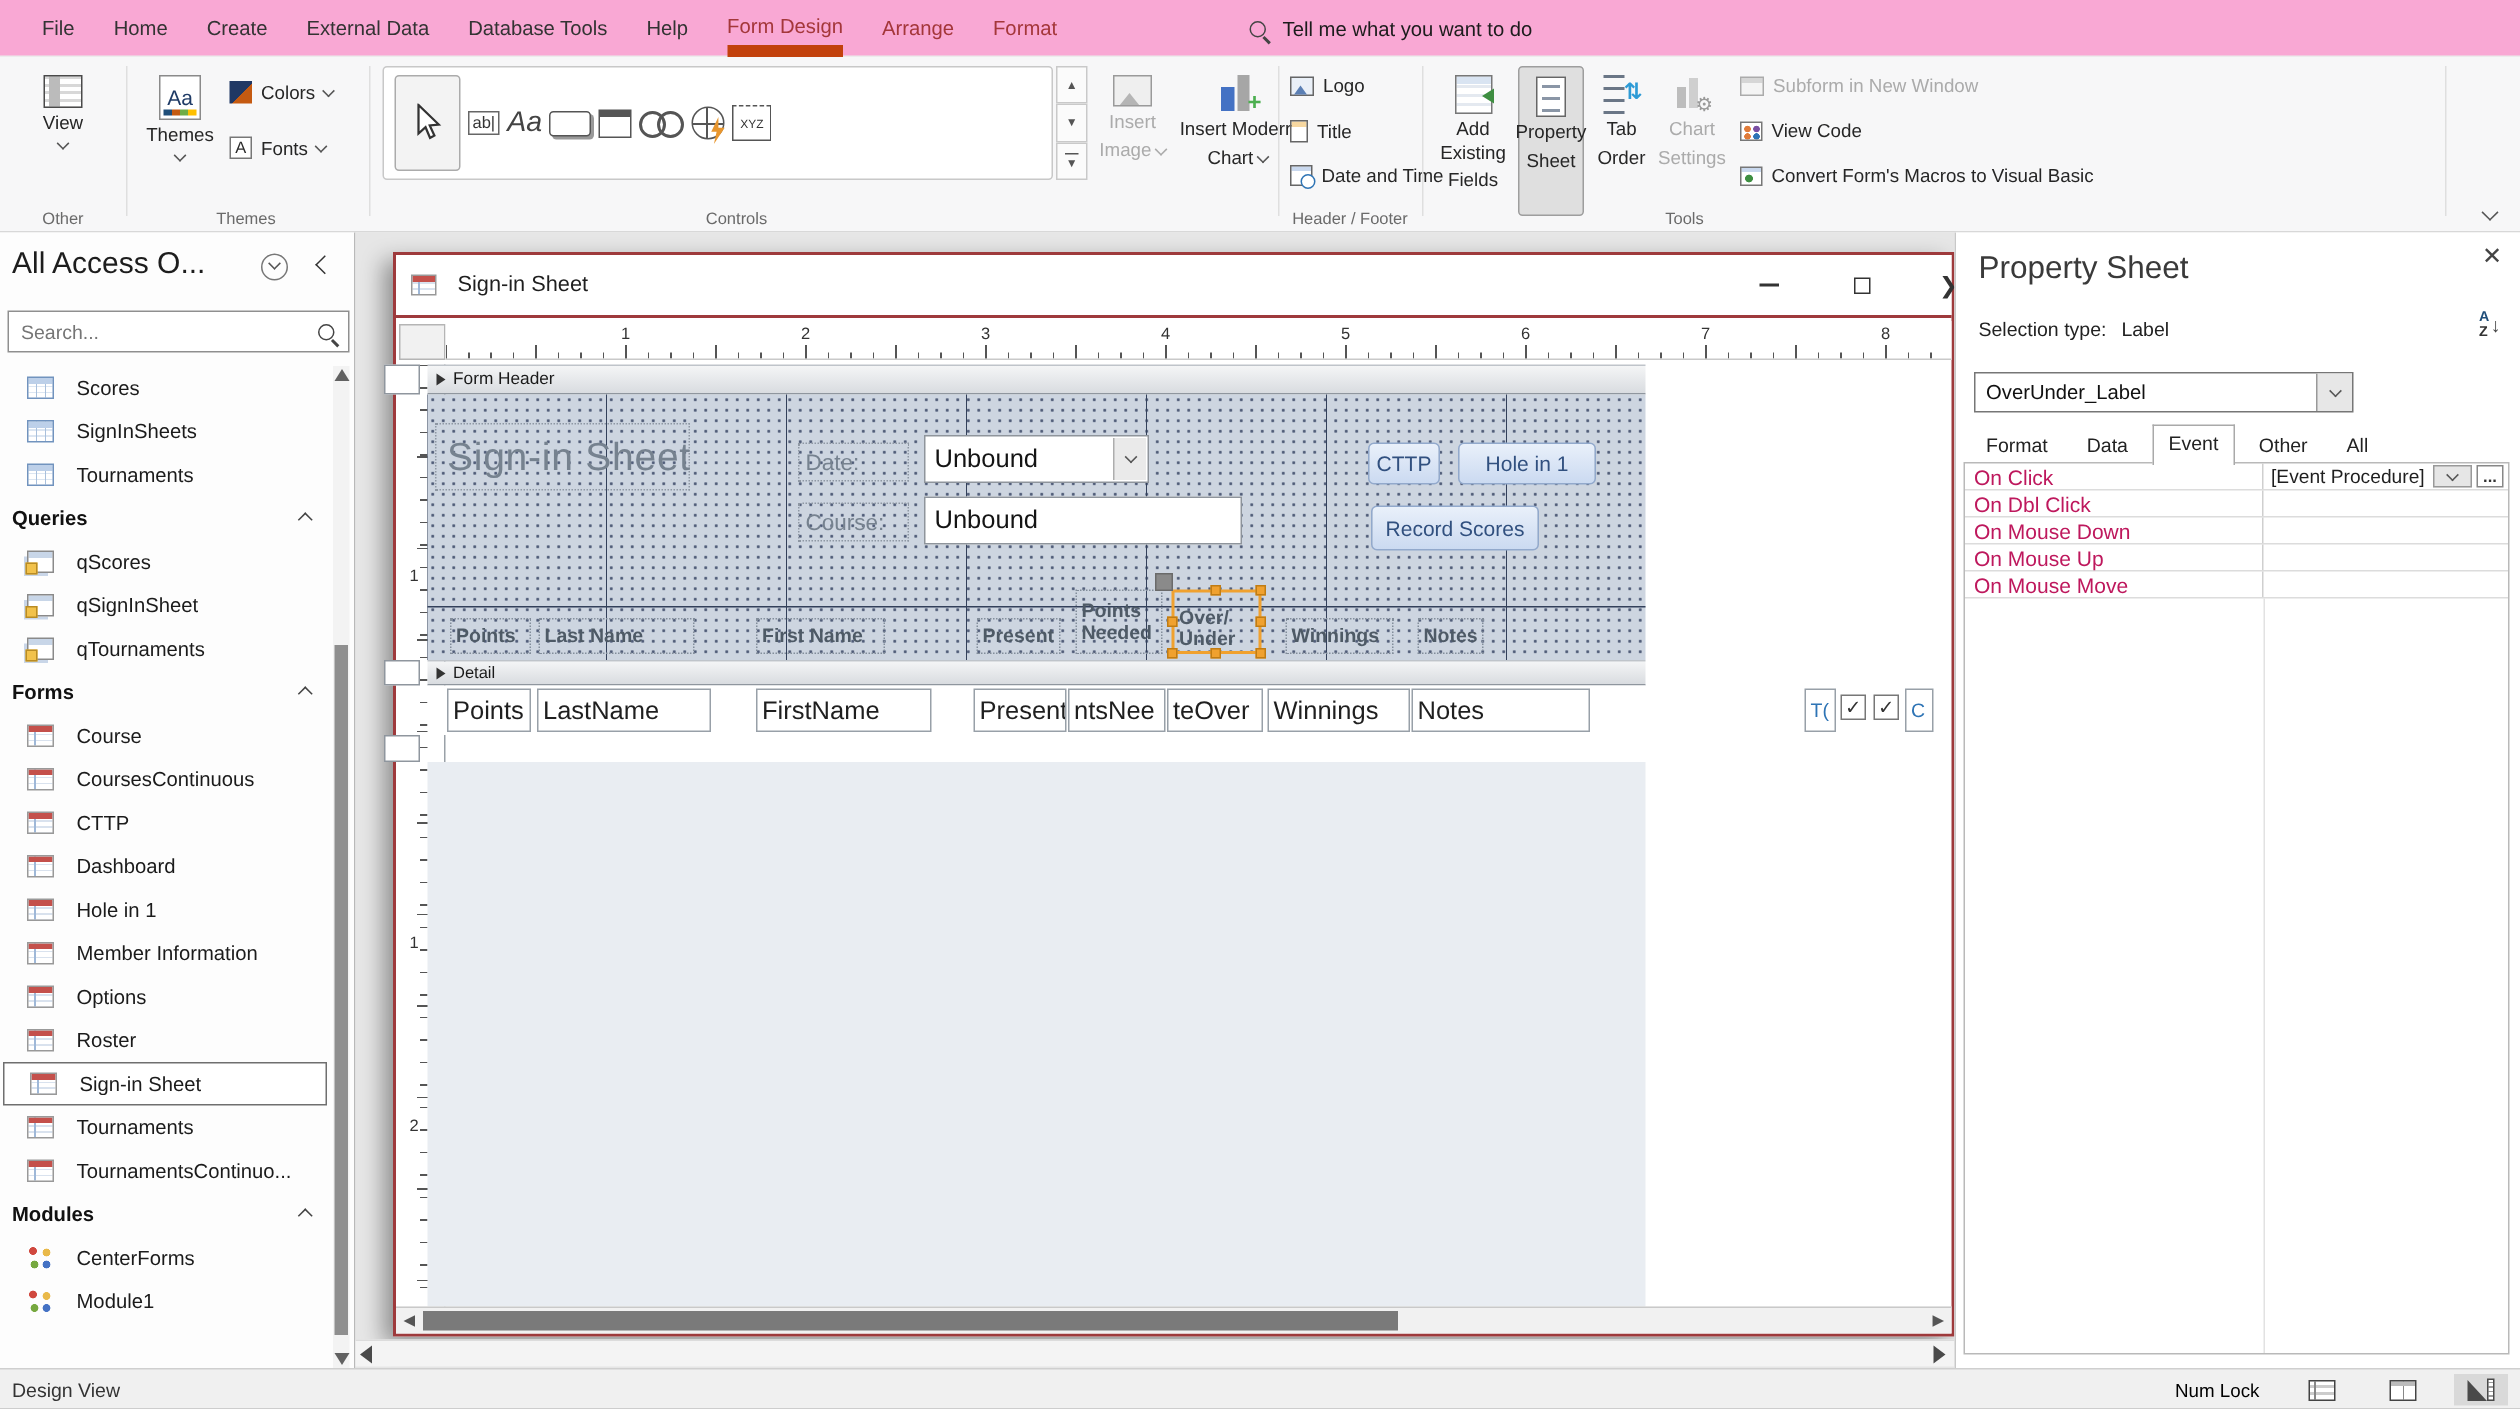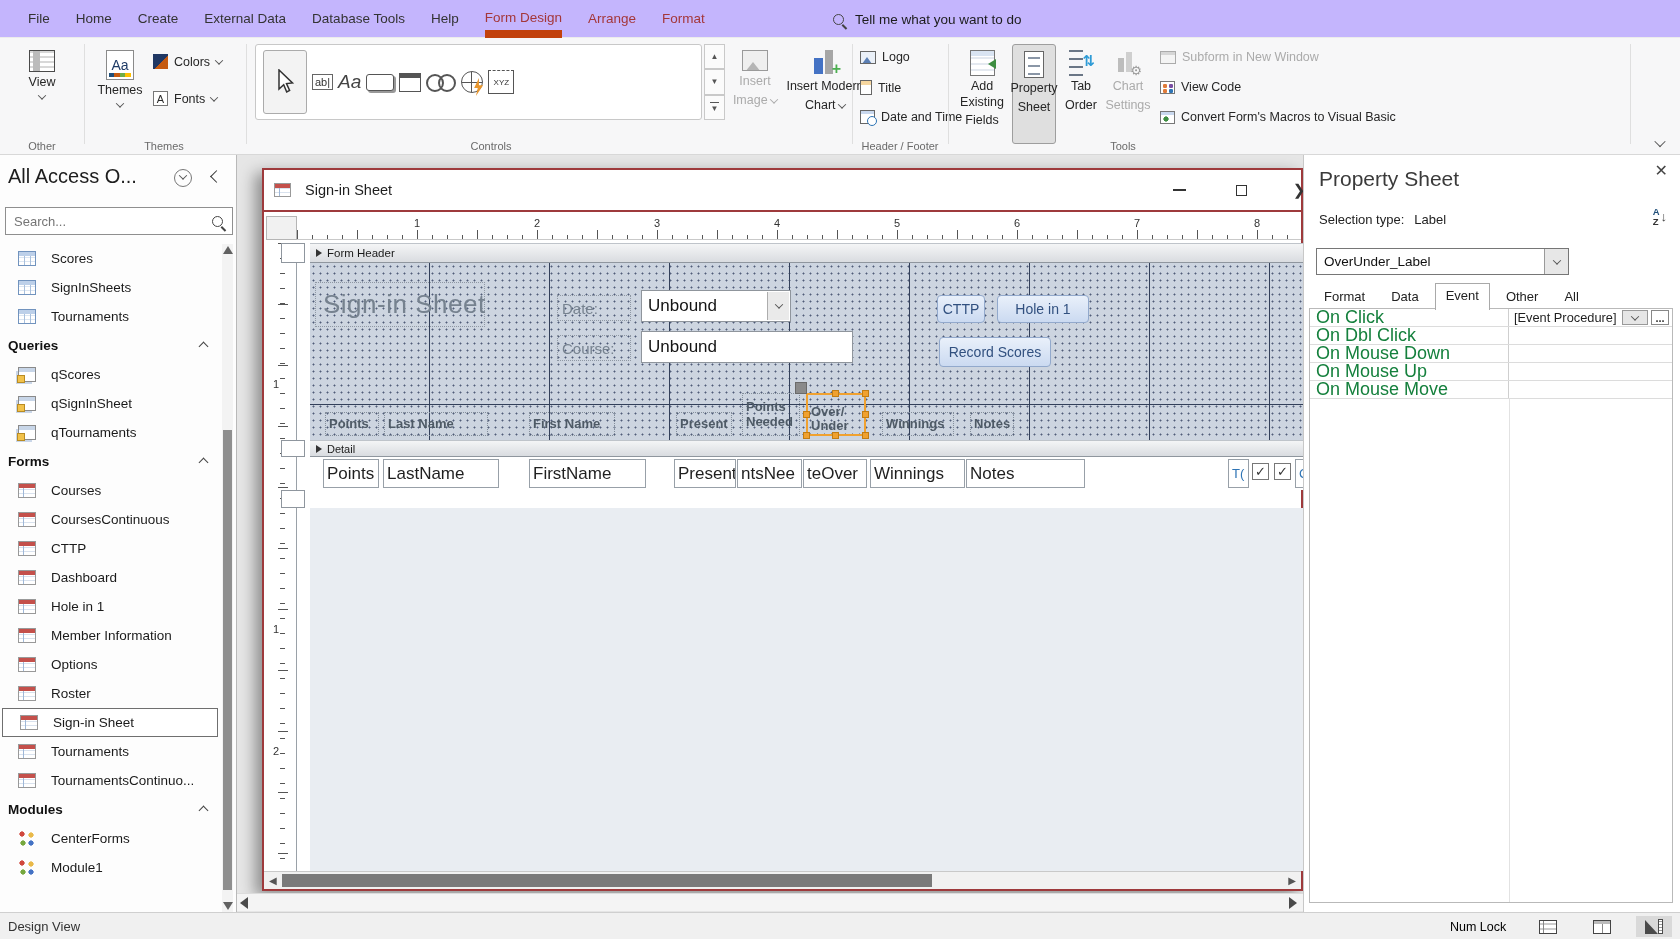--- a/index.html
+++ b/index.html
@@ -1,21 +1,21 @@
 <!DOCTYPE html>
 <html><head>
 <meta charset="utf-8">
 <style>
   *{box-sizing:border-box;margin:0;padding:0}
   body{background:#888}
   #app{position:relative;width:1680px;height:939px;background:#fff;overflow:hidden;
        font-family:"Liberation Sans","DejaVu Sans",sans-serif;color:#222}
   .cv{display:inline-block;width:6px;height:6px;border-right:1.4px solid #555;border-bottom:1.4px solid #555;transform:rotate(45deg) translate(-1px,-1px)}
   
-  #menubar{position:absolute;left:0;top:0;width:1680px;height:38px;background:#c4b5fd;display:flex;align-items:center;gap:26px;padding-left:28px;border-bottom:1px solid #ececec}
+  #menubar{position:absolute;left:0;top:0;width:1680px;height:38px;background:#f9a8d4;display:flex;align-items:center;gap:26px;padding-left:28px;border-bottom:1px solid #ececec}
   .mtab{font-size:13.5px;color:#333;height:38px;line-height:38px;cursor:default;white-space:nowrap}
   .mtab.red{color:#A4373A}
   .mtab.active{border-bottom:8px solid #c2410c;line-height:35px;font-weight:400}
   #tellme{position:absolute;left:833px;top:0;height:38px;display:flex;align-items:center;gap:11px}
   .mag{position:relative;width:11px;height:11px;border:1.6px solid #444;border-radius:50%}
   .mag::after{content:"";position:absolute;left:9px;top:9px;width:6px;height:1.6px;background:#444;transform:rotate(45deg);transform-origin:0 0}
   
   #ribbon{position:absolute;left:0;top:38px;width:1680px;height:117px;background:#F7F7F8;border-bottom:1px solid #D8D8D8}
   .vsep{position:absolute;top:6px;height:100px;width:1px;background:#DFDFDF}
   .grplabel{position:absolute;bottom:2px;font-size:11px;color:#6a6a6a;text-align:center;width:100%}
@@ -128,21 +128,21 @@
   #corner{position:absolute;left:2px;top:46px;width:31px;height:24px;background:#F1F1F1;border:1px solid #B5B5B5}
   #hruler{position:absolute;left:33px;top:44px;width:1004px;height:26px;background:#fff;border-bottom:1px solid #C9C9C9;
      background-image:repeating-linear-gradient(90deg,#555 0 1px,transparent 1px 15px),repeating-linear-gradient(90deg,#555 0 1px,transparent 1px 60px);
      background-size:100% 4px,100% 9px;background-position:left bottom,left bottom;background-repeat:repeat-x}
   .rn{position:absolute;top:3px;transform:translateX(-50%);font-size:11px;color:#333}
   #vruler{position:absolute;left:2px;top:73px;width:31px;height:628px;background:#fff;border-right:1px solid #9aa1a8;
      background-image:repeating-linear-gradient(180deg,#555 0 1px,transparent 1px 15px),repeating-linear-gradient(180deg,#555 0 1px,transparent 1px 61px);
      background-size:5px 100%,10px 100%;background-position:14px 0,12px 0;background-repeat:no-repeat}
   .vn{position:absolute;left:7px;transform:translateY(-50%);font-size:11px;color:#333;background:#fff;padding:1px 0}
   .vsec{position:absolute;left:-29px;width:24px;background:#fff;border:1px solid #8F969E}
-  #sections{position:absolute;left:46px;top:73px;width:1000px;height:628px}
+  #sections{position:absolute;left:21px;top:73px;width:812px;height:628px}
   .secbar{position:absolute;left:0;width:100%;background:linear-gradient(#F4F5F6,#D9DCE0);border-top:1px solid #BFC4CA;border-bottom:1px solid #8F969E;display:flex;align-items:center;gap:5px;padding-left:6px;font-size:11.5px;color:#1a1a1a}
   .secarrow{width:0;height:0;border-top:4px solid transparent;border-bottom:4px solid transparent;border-left:6px solid #333}
   #hdrbar{top:0;height:20px}
   #grid{position:absolute;left:0;top:20px;width:100%;height:177px;background-color:#CDD5E0;
      background-image:repeating-linear-gradient(90deg,transparent 0 119px,#33405A 119px 120px),radial-gradient(circle,#505C78 0.8px,transparent 1.2px);
      background-size:auto,7px 7px}
   #grid-hline{position:absolute;left:0;top:141px;width:100%;height:1px;background:#33405A}
   #detailbar{top:197px;height:17px;font-size:11px}
   #detailrow{position:absolute;left:0;top:214px;width:100%;height:33px;background:#fff}
   #footerbar{top:247px;height:18px;font-size:11px}
@@ -184,21 +184,21 @@
   #ps-az .col{display:flex;flex-direction:column;font-size:9.5px;font-weight:700;color:#1F4E79;line-height:1}
   #ps-az .ar{font-size:13px;color:#444;margin-left:1px}
   #ps-selector{position:absolute;left:12px;top:93px;width:253px;height:27px;border:1px solid #767676;background:#fff;display:flex;align-items:center}
   #ps-selector .val{flex:1;font-size:13.5px;color:#111;padding-left:7px}
   #ps-selector .btn{width:24px;height:100%;background:#E7E7E7;border-left:1px solid #999;display:flex;align-items:center;justify-content:center}
   #ps-tabs{position:absolute;left:10px;top:126px;height:28px;display:flex;align-items:flex-end;gap:6px}
   .ptab{padding:4px 10px 5px;font-size:13px;color:#222;white-space:nowrap}
   .ptab.active{background:#fff;border:1px solid #A9A9A9;border-bottom:none;margin-bottom:-1px;position:relative;z-index:3;padding-bottom:7px}
   #ps-grid{position:absolute;left:5px;top:153px;width:364px;height:595px;border:1px solid #B9B9B9;background:#fff}
   .prow{display:flex;height:18px;border-bottom:1px solid #DCDCDC;align-items:center}
-  .pname{width:199px;font-size:18px;color:#15803d;padding-left:6px;border-right:1px solid #CFCFCF;height:100%;display:flex;align-items:center}
+  .pname{width:199px;font-size:14px;color:#be185d;padding-left:6px;border-right:1px solid #CFCFCF;height:100%;display:flex;align-items:center}
   .pval{flex:1;font-size:12.8px;color:#1f1f1f;padding-left:5px;white-space:nowrap;overflow:hidden}
   .pbtns{display:none;align-items:center;gap:3px;padding-right:3px}
   .prow.hasval .pbtns{display:flex}
   .pcombo{width:26px;height:15px;background:#E6E6E6;border:1px solid #999;display:flex;align-items:center;justify-content:center}
   .pdots{width:18px;height:15px;background:#fff;border:1px solid #888;font-size:11px;font-weight:700;display:flex;align-items:center;justify-content:center;color:#333}
   #pdiv{position:absolute;left:199px;top:90px;bottom:0;width:1px;background:#E2E2E2}
   
   #statusbar{position:absolute;left:0;top:912px;width:1680px;height:27px;background:#F0F0F0;border-top:1px solid #CFCFCF}
   #st-left{position:absolute;left:8px;top:6px;font-size:13px;color:#333}
   #st-numlock{position:absolute;left:1450px;top:7px;font-size:12.5px;color:#000000}
@@ -404,21 +404,21 @@
           <span class="nav-label">qTournaments</span>
 
         </div>
         <div class="nav-item t-header">
 
           <span class="nav-label">Forms</span>
           <span class="nav-chev"></span>
         </div>
         <div class="nav-item t-form">
           <span class="nav-icon"></span>
-          <span class="nav-label">Courses</span>
+          <span class="nav-label">Course</span>
 
         </div>
         <div class="nav-item t-form">
           <span class="nav-icon"></span>
           <span class="nav-label">CoursesContinuous</span>
 
         </div>
         <div class="nav-item t-form">
           <span class="nav-icon"></span>
           <span class="nav-label">CTTP</span>

